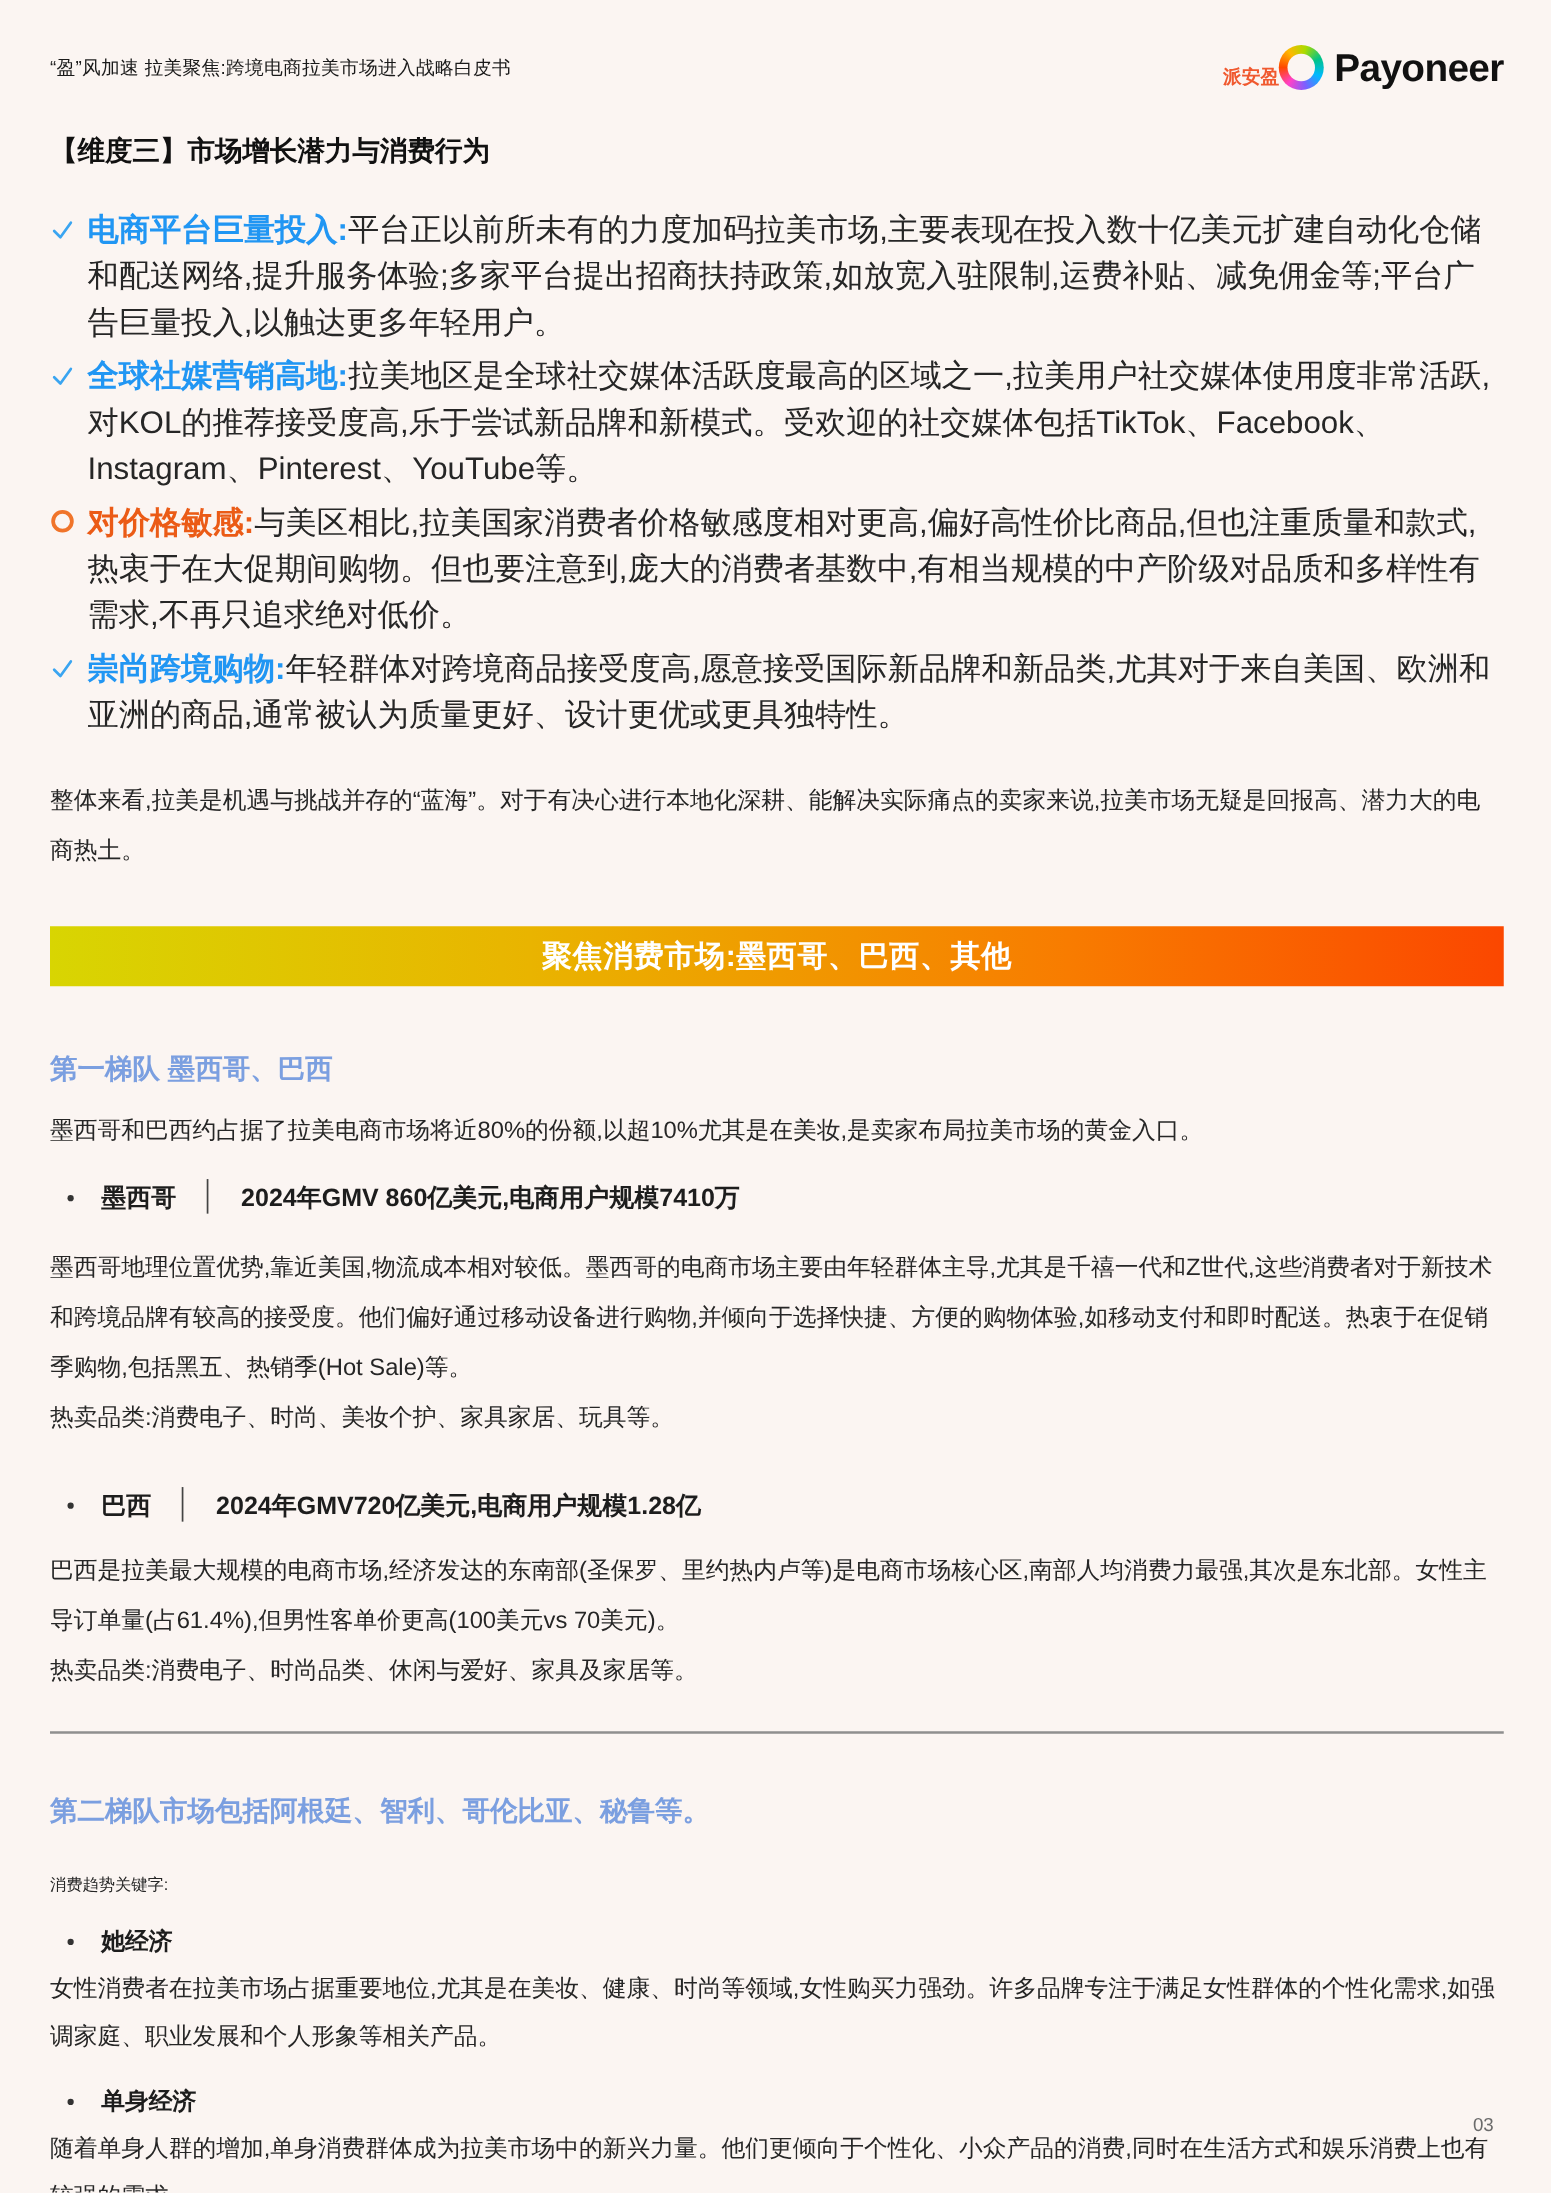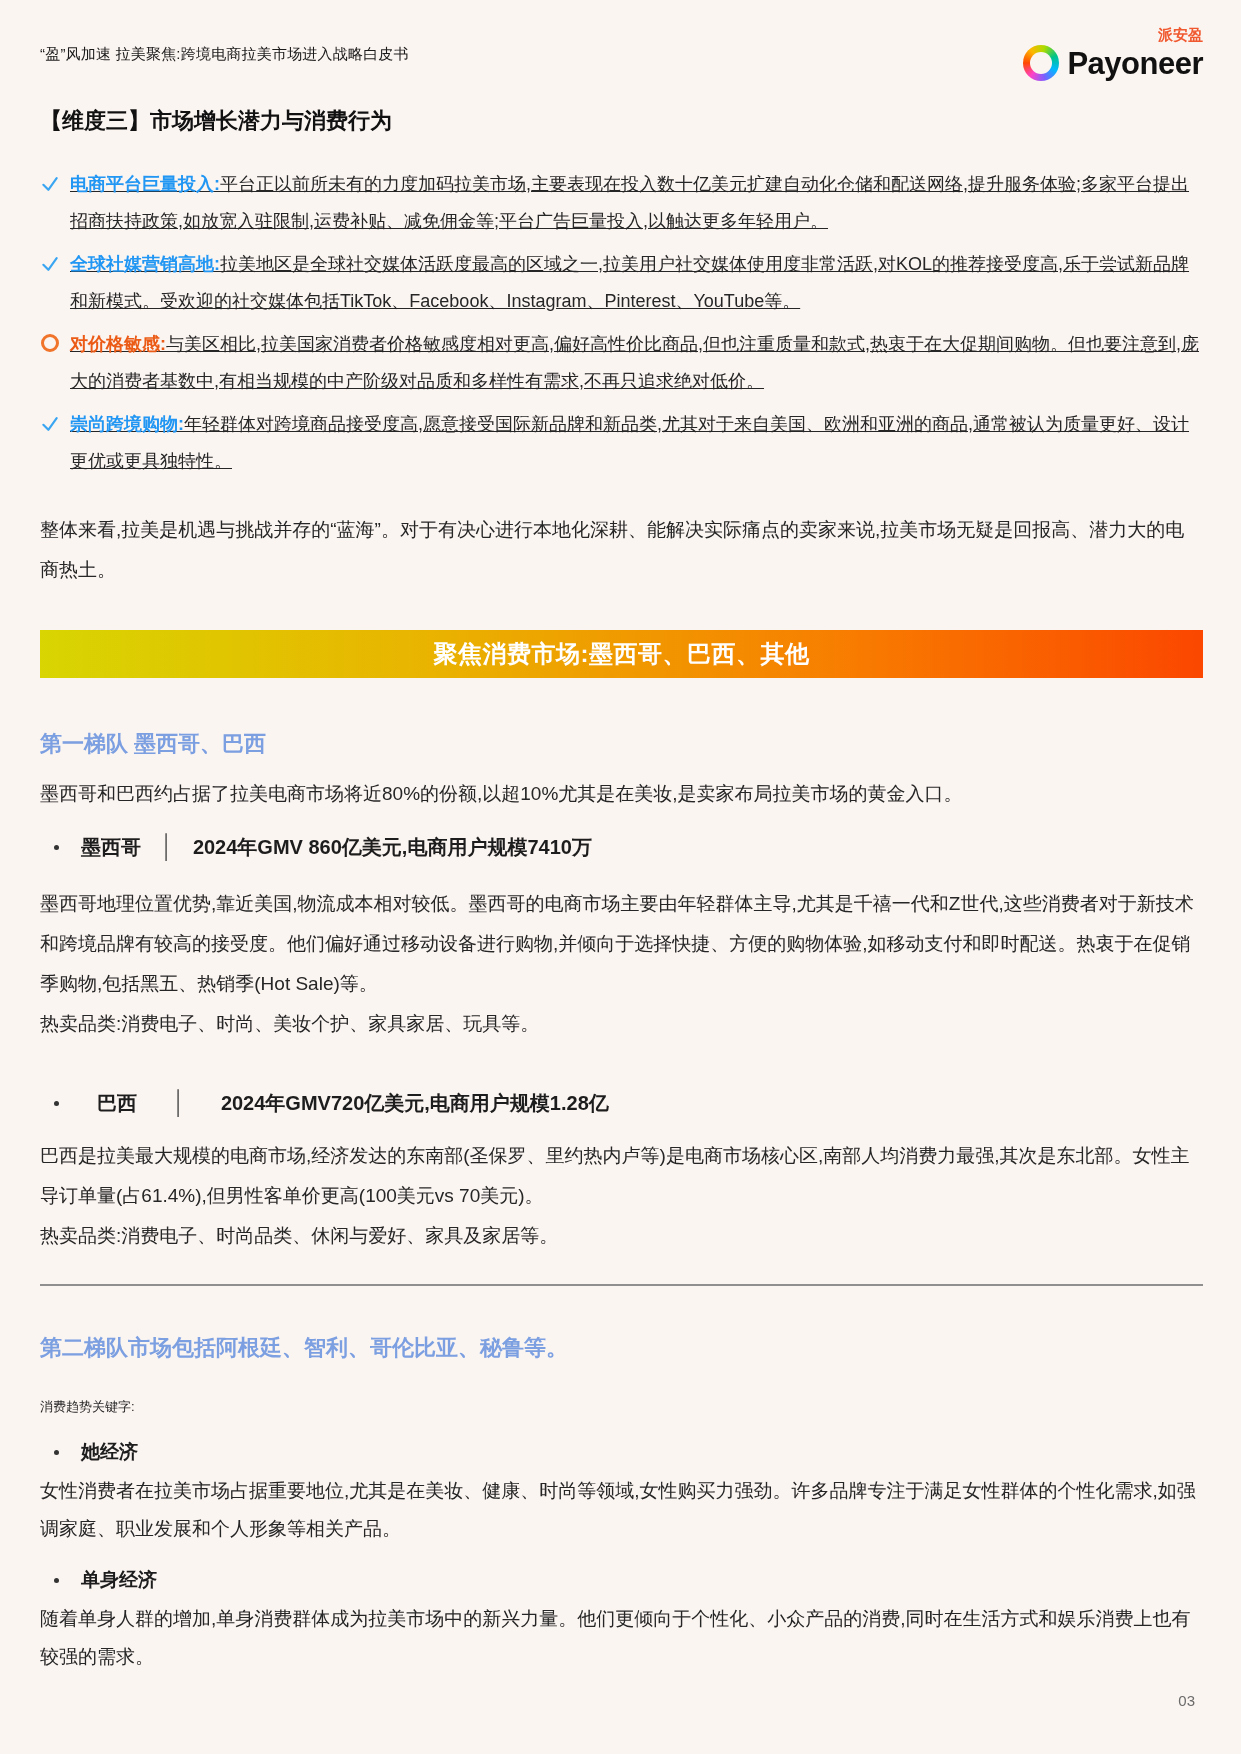--- a/index.html
+++ b/index.html
@@ -27,21 +27,20 @@
     height:56px;
   }
   .header-title{
     font-size:15px;
     font-weight:500;
     color:#1a1a1a;
     letter-spacing:.2px;
   }
   .logo-block{
     display:flex;
-    flex-direction:column;
     align-items:flex-end;
     line-height:1;
   }
   .logo-cn{
     color:#f0592f;
     font-size:15px;
     font-weight:600;
     margin-bottom:3px;
   }
   .logo-row{
@@ -77,23 +76,22 @@
     display:flex;
     align-items:flex-start;
     margin-bottom:6px;
   }
   .bullet-icon-col{
     flex:0 0 30px;
     padding-top:8px;
   }
   .bullet-body{
     flex:1;
-    font-size:18px;
+    font-size:25px;
     line-height:37px;
-    text-decoration:underline;
   }
   .bullet-label-blue{color:#2196f3;font-weight:700;}
   .bullet-label-orange{color:#eb5b16;font-weight:700;}
   .ring-bullet{
     display:inline-block;
     width:12px;height:12px;
     border:3px solid #f0742a;
     border-radius:50%;
     margin-left:1px;
   }
@@ -276,21 +274,21 @@
 
   <div class="market-row">
     <span class="dot"></span>
     <span>墨西哥</span>
     <span class="market-sep">│</span>
     <span>2024年GMV 860亿美元,电商用户规模7410万</span>
   </div>
   <p class="desc-para">墨西哥地理位置优势,靠近美国,物流成本相对较低。墨西哥的电商市场主要由年轻群体主导,尤其是千禧一代和Z世代,这些消费者对于新技术和跨境品牌有较高的接受度。他们偏好通过移动设备进行购物,并倾向于选择快捷、方便的购物体验,如移动支付和即时配送。热衷于在促销季购物,包括黑五、热销季(Hot Sale)等。</p>
   <p class="cat-line">热卖品类:消费电子、时尚、美妆个护、家具家居、玩具等。</p>
 
-  <div class="market-row" style="margin-top:44px;gap:16px;">
+  <div class="market-row" style="margin-top:34px;">
     <span class="dot"></span>
     <span>巴西</span>
     <span class="market-sep">│</span>
     <span>2024年GMV720亿美元,电商用户规模1.28亿</span>
   </div>
   <p class="desc-para brazil">巴西是拉美最大规模的电商市场,经济发达的东南部(圣保罗、里约热内卢等)是电商市场核心区,南部人均消费力最强,其次是东北部。女性主导订单量(占61.4%),但男性客单价更高(100美元vs 70美元)。</p>
   <p class="cat-line">热卖品类:消费电子、时尚品类、休闲与爱好、家具及家居等。</p>
 
   <hr class="divider">
 

